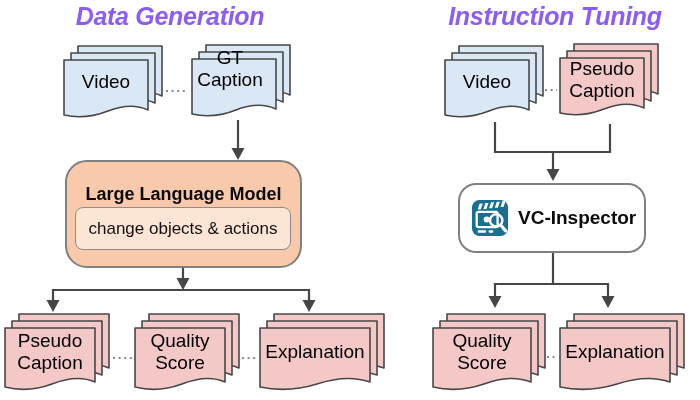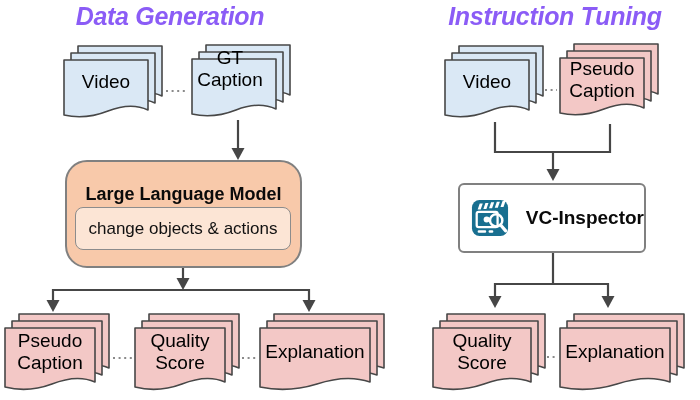--- a/index.html
+++ b/index.html
@@ -18,22 +18,22 @@
   .sheet.pink{fill:var(--doc_pink);}
   .stack-label{position:absolute;display:flex;align-items:center;justify-content:center;
           text-align:center;font-size:19px;line-height:1.15;color:#000;}
   .llm-box{position:absolute;left:65px;top:160px;width:237px;height:108px;box-sizing:border-box;
           background:var(--llm_fill);border:2.5px solid var(--box_border);border-radius:22px;z-index:2;}
   .llm-title{margin-top:22px;text-align:center;font-size:18px;font-weight:bold;color:#0a0a0a;}
   .llm-inner{position:absolute;left:8px;top:45px;width:216px;height:43px;box-sizing:border-box;
           background:var(--llm_inner);border:1.5px solid #8c8c8c;border-radius:8px;
           display:flex;align-items:center;justify-content:center;font-size:17px;color:#111;}
   .vc-box{position:absolute;left:458px;top:183px;width:188px;height:70px;box-sizing:border-box;
-          background:#fff;border:2.5px solid var(--box_border);border-radius:6px;
-          display:flex;align-items:center;padding-left:11px;gap:9px;z-index:2;justify-content:space-between;}
+          background:#fff;border:2.5px solid var(--box_border);border-radius:18px;
+          display:flex;align-items:center;padding-left:11px;gap:9px;z-index:2;}
   .vc-label{font-size:19px;font-weight:bold;color:#0a0a0a;}
   .icon-bg{fill:var(--icon_teal);}
   .icon-white{fill:#fff;}
 </style>
 </head>
 <body>
 
 <div class="canvas">
 
   <svg class="connectors" width="700" height="400" viewBox="0 0 700 400">

